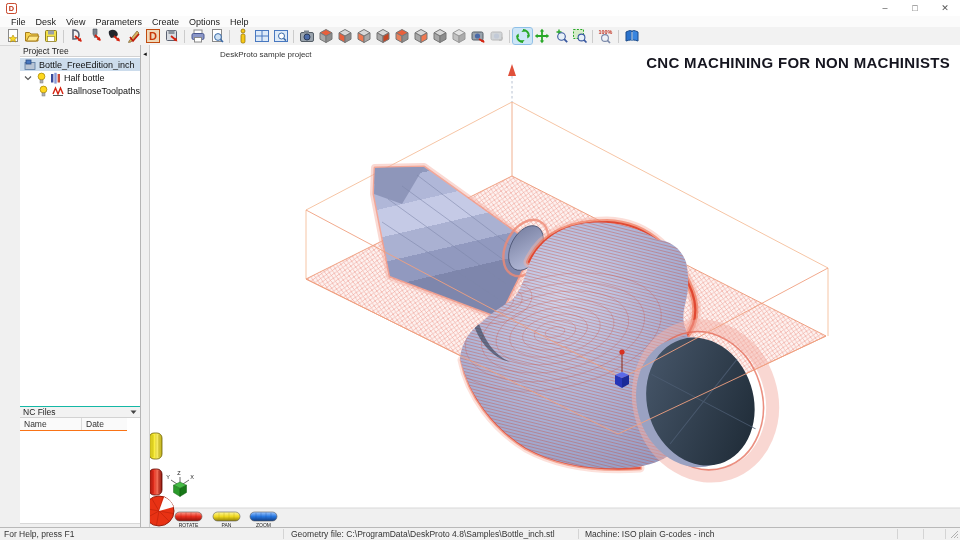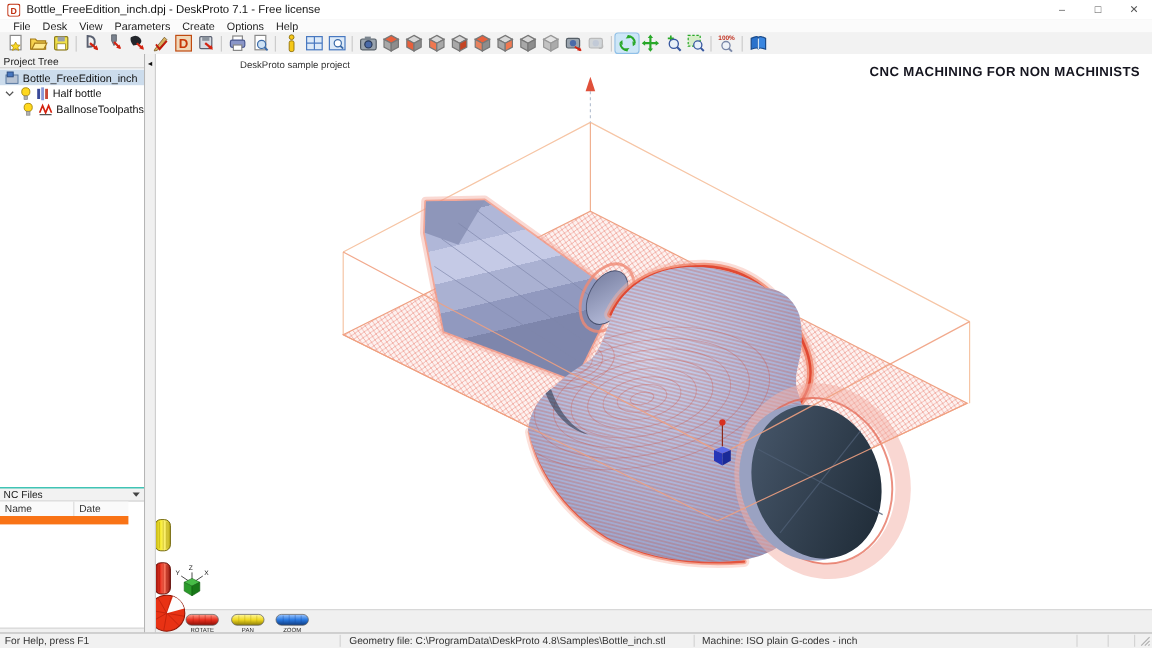--- a/index.html
+++ b/index.html
@@ -20,60 +20,59 @@
   .menu-item{padding:0 5px;}
   
   .toolbar{position:absolute;top:27px;left:0;right:0;height:18px;background:#f2f2f2;
            border-bottom:1px solid #d6d6d6;display:flex;align-items:center;padding-left:3px;}
   .tbtn{width:19px;height:16px;display:flex;align-items:center;justify-content:center;flex:0 0 auto;}
   .tbtn.active{background:#cde6f7;outline:1px solid #8fc0e8;border-radius:2px;}
   .tsep{width:1px;height:13px;background:#cccccc;margin:0 3px;flex:0 0 auto;}
   
   .main{position:absolute;top:45px;left:0;width:960px;height:483px;display:flex;}
   .leftcol{width:120px;position:relative;background:#ffffff;flex:0 0 auto;
-           border-right:1px solid #b5b5b5;font-size:9px;color:#111;}
+           border-right:1px solid #b5b5b5;font-size:9px;color:#111;margin-left:20px;}
   .panel-header{position:absolute;left:0;right:0;height:12px;background:#f2f2f2;
                 border-bottom:1px solid #d2d2d2;font-size:8.5px;color:#222;
                 display:flex;align-items:center;padding:0 3px;box-sizing:border-box;}
   .tree{position:absolute;top:13px;left:0;right:0;}
   .tree-row{height:13px;display:flex;align-items:center;white-space:nowrap;}
   .tree-row.selected{background:#ccdcec;}
   .tico{flex:0 0 auto;}
   .nc-cols{position:absolute;top:373px;left:0;right:13px;height:12px;background:#fafafa;
-           border-bottom:7px solid #f97316;display:flex;font-size:8.5px;color:#333;}
+           border-bottom:1px solid #f97316;display:flex;font-size:8.5px;color:#333;}
   .nc-col{padding:1px 4px;box-sizing:border-box;}
   .nc-col.name{width:62px;border-right:1px solid #dcdcdc;}
   .leftcol .bottomfill{position:absolute;left:0;right:0;top:478px;bottom:0;background:#f0f0f0;border-top:1px solid #d8d8d8;}
   .splitter{width:8px;background:#f0f0f0;border-right:1px solid #cfcfcf;flex:0 0 auto;position:relative;}
   .collapse-arrow{position:absolute;top:6px;left:1px;font-size:6px;color:#111;}
   
   .viewport{flex:1;position:relative;background:#ffffff;overflow:hidden;}
   .vp-caption{position:absolute;top:5px;left:22px;font-size:8px;color:#333;margin-left:48px;}
   .logo{position:absolute;top:6px;right:10px;text-align:right;line-height:1;}
   .logo-main{font-family:"DejaVu Serif","Liberation Serif",serif;font-weight:bold;font-size:37px;
              color:#e85300;text-shadow:1px 1px 0 #701000,-1px 0 0 #701000,0 -1px 0 #701000,1px -1px 0 #701000,-1px 1px 0 #701000;}
   .logo-proto{font-style:italic;}
   .logo-reg{font-size:11px;vertical-align:super;}
-  .logo-tag{font-size:11px;font-weight:bold;color:#15151f;letter-spacing:.3px;margin-top:4px;text-align:right;}
+  .logo-tag{font-size:15px;font-weight:bold;color:#15151f;letter-spacing:.3px;margin-top:4px;text-align:right;}
   .scene{position:absolute;top:0;left:0;}
   
   .statusbar{position:absolute;bottom:0;left:0;right:0;height:12px;background:#f1f1f1;
              border-top:1px solid #b9b9b9;font-size:8.5px;color:#333;}
   .sb-pane{position:absolute;top:1px;white-space:nowrap;}
   .sb-sep{position:absolute;top:1px;bottom:1px;width:1px;background:#d4d4d4;}
 </style>
 </head>
 <body>
 
 <div class="titlebar">
   <svg class="app-icon" viewBox="0 0 12 12">
     <rect x="0.5" y="0.5" width="11" height="11" rx="2" fill="#fff" stroke="#c03010"></rect>
     <text x="6" y="9" font-size="8" font-weight="bold" fill="#c03010" text-anchor="middle">D</text>
   </svg>
-  <span>Bottle_FreeEdition_inch.dpj - DeskProto 7.1 - Free license</span>
   <div class="win-controls">
     <div class="win-btn">–</div>
     <div class="win-btn">□</div>
     <div class="win-btn">✕</div>
   </div>
 </div>
 
 <div class="menubar">
   <span class="menu-item">File</span>
   <span class="menu-item">Desk</span>

